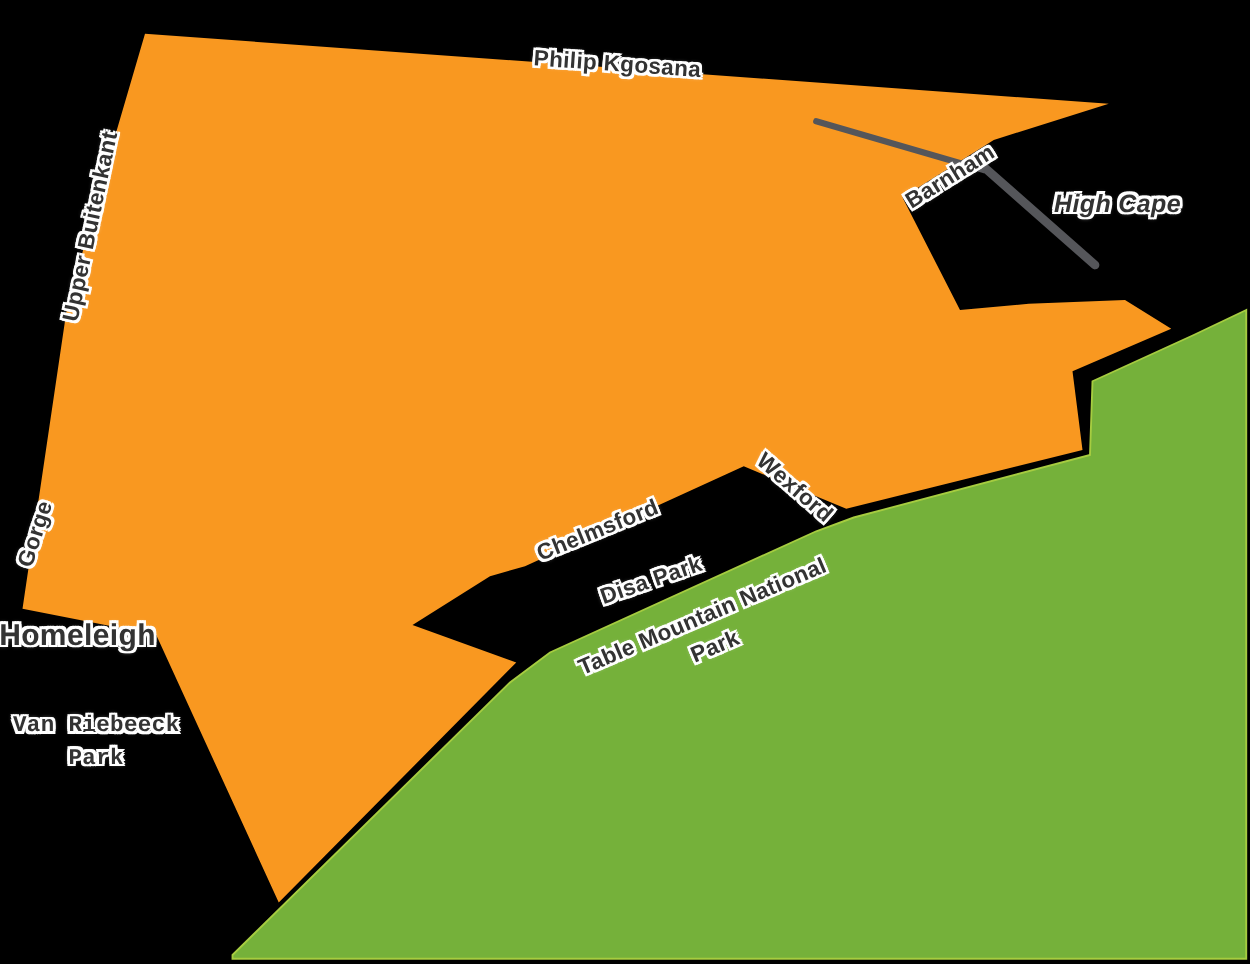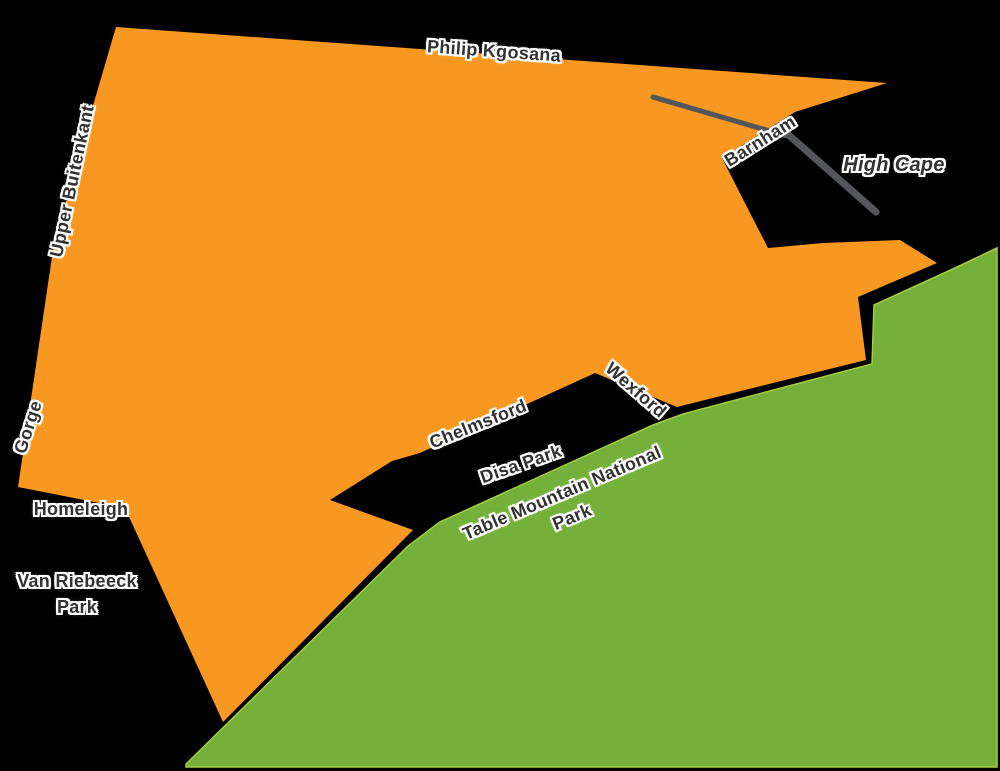--- a/index.html
+++ b/index.html
@@ -58,22 +58,22 @@
         <polyline points="653,97 787,136" fill="none" stroke="#55565A" stroke-width="5" stroke-linecap="round"></polyline>
         <polyline points="783,130 876,212" fill="none" stroke="#55565A" stroke-width="7" stroke-linecap="round"></polyline>
       </g>
   </svg>
   <div class="label-layer">
       <div class="map-label" style="left: 494px; top: 51px; font-size: 18px; transform: translate(-50%, -50%) rotate(4deg);">Philip Kgosana</div>
       <div class="map-label" style="left: 72px; top: 181px; font-size: 18px; transform: translate(-50%, -50%) rotate(-78deg);">Upper Buitenkant</div>
       <div class="map-label" style="left: 760px; top: 141px; font-size: 18px; transform: translate(-50%, -50%) rotate(-32deg);">Barnham</div>
       <div class="map-label" style="left: 894px; top: 164px; font-size: 20px; transform: translate(-50%, -50%) rotate(0deg); font-style: italic;">High Cape</div>
       <div class="map-label" style="left: 28px; top: 427px; font-size: 18px; transform: translate(-50%, -50%) rotate(-72deg);">Gorge</div>
-      <div class="map-label" style="left: 81px; top: 509px; font-size: 18px; transform: translate(-50%, -50%) rotate(0deg);">Homeleigh</div>
-      <div class="map-label" style="left: 77px; top: 594px; font-size: 18px; transform: translate(-50%, -50%) rotate(0deg);">Van Riebeeck
+      <div class="map-label" style="left: 62px; top: 509px; font-size: 24px; transform: translate(-50%, -50%) rotate(0deg);">Homeleigh</div>
+      <div class="map-label" style="left: 77px; top: 594px; font-size: 18px; transform: translate(-50%, -50%) rotate(0deg); font-family: Liberation Mono, monospace;">Van Riebeeck
 Park</div>
       <div class="map-label" style="left: 478px; top: 424px; font-size: 18px; transform: translate(-50%, -50%) rotate(-22deg);">Chelmsford</div>
       <div class="map-label" style="left: 636px; top: 390px; font-size: 18px; transform: translate(-50%, -50%) rotate(41deg);">Wexford</div>
       <div class="map-label" style="left: 521px; top: 464px; font-size: 18px; transform: translate(-50%, -50%) rotate(-19deg);">Disa Park</div>
       <div class="map-label" style="left: 567px; top: 505px; font-size: 18px; transform: translate(-50%, -50%) rotate(-23deg);">Table Mountain National
 Park</div>
     </div>
 </div>
 
 </body></html>

